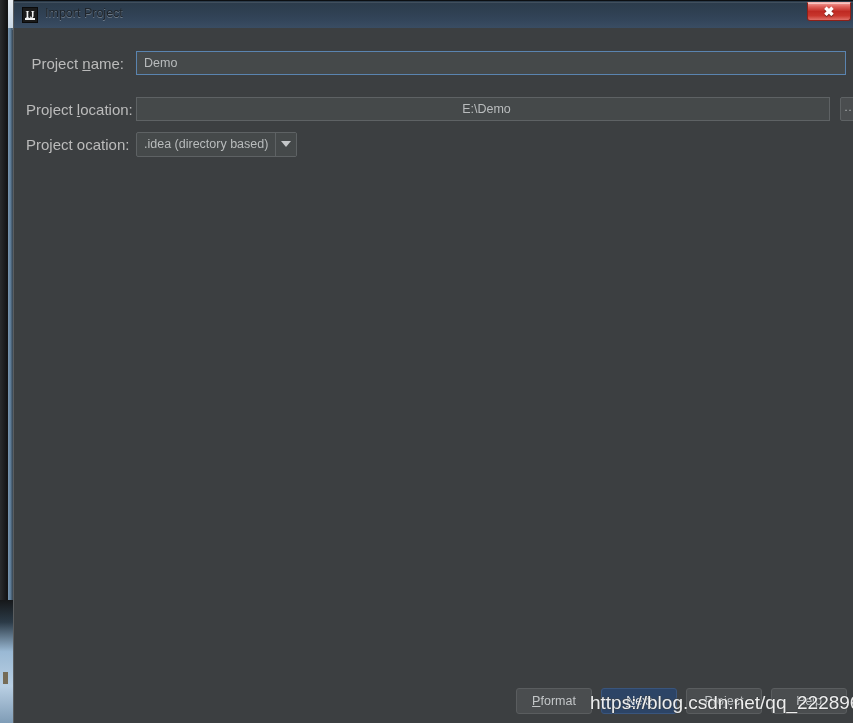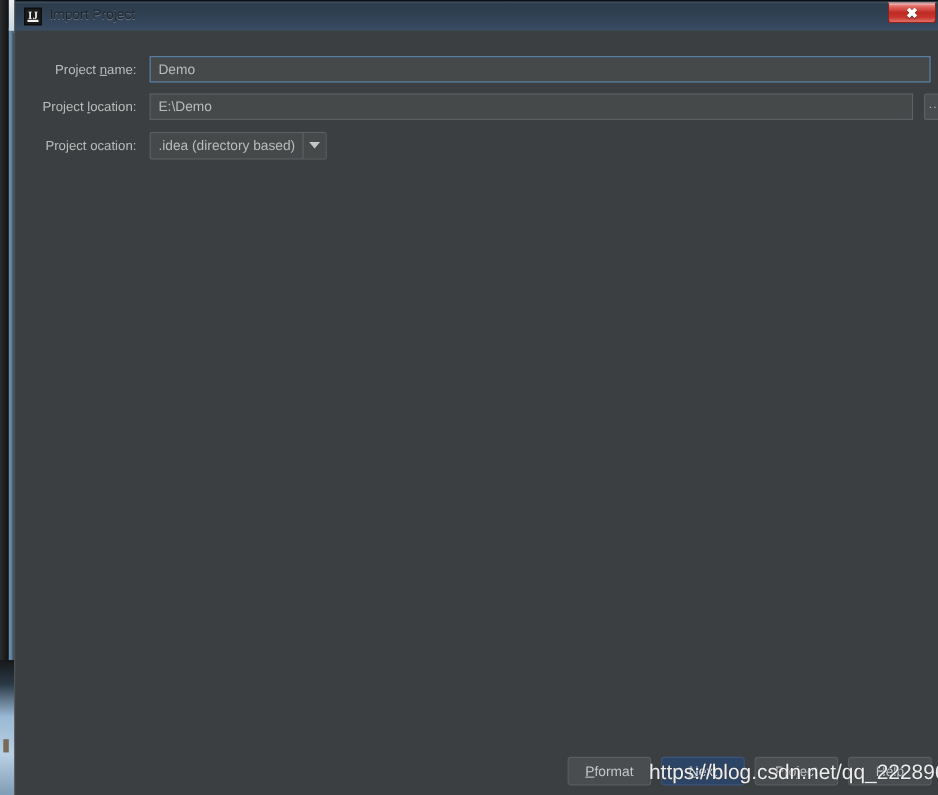--- a/index.html
+++ b/index.html
@@ -183,29 +183,29 @@
     width: 839px;
   }
   .row {
     position: relative;
     height: 30px;
     margin-bottom: 0px;
     display: flex;
     align-items: center;
   }
   .row-name     { margin-top: 0px; }
-  .row-location { margin-top: 4px; text-decoration: underline; }
+  .row-location { margin-top: 16px; text-decoration: underline; }
   .row-format   { margin-top: 5px; }
 
   .field-label {
     position: absolute;
     left: 12px;
     width: 98px;
     text-align: right;
-    font-size: 12px;
+    font-size: 15px;
     color: #bbbbbb;
     font-family: "Liberation Sans", sans-serif;
     white-space: nowrap;
   }
   .field-label .mn {
     text-decoration: underline;
   }
 
   .text-input {
     position: absolute;
@@ -219,21 +219,21 @@
     padding: 0 0 0 7px;
     line-height: 22px;
     outline: none;
   }
   .text-input.focused {
     border: 1px solid #5a84b0;
     background: #45494a;
     box-shadow: 0 0 0 0px transparent;
   }
   #name-input    { width: 710px; }
-  #location-input{ width: 694px; }
+  #location-input{ width: 694px; text-align: center; }
 
   .browse-btn {
     position: absolute;
     left: 826px;
     width: 21px; height: 24px;
     background: #4a4d4f;
     border: 1px solid #5e6264;
     border-radius: 2px;
     display: flex;
     align-items: center;

